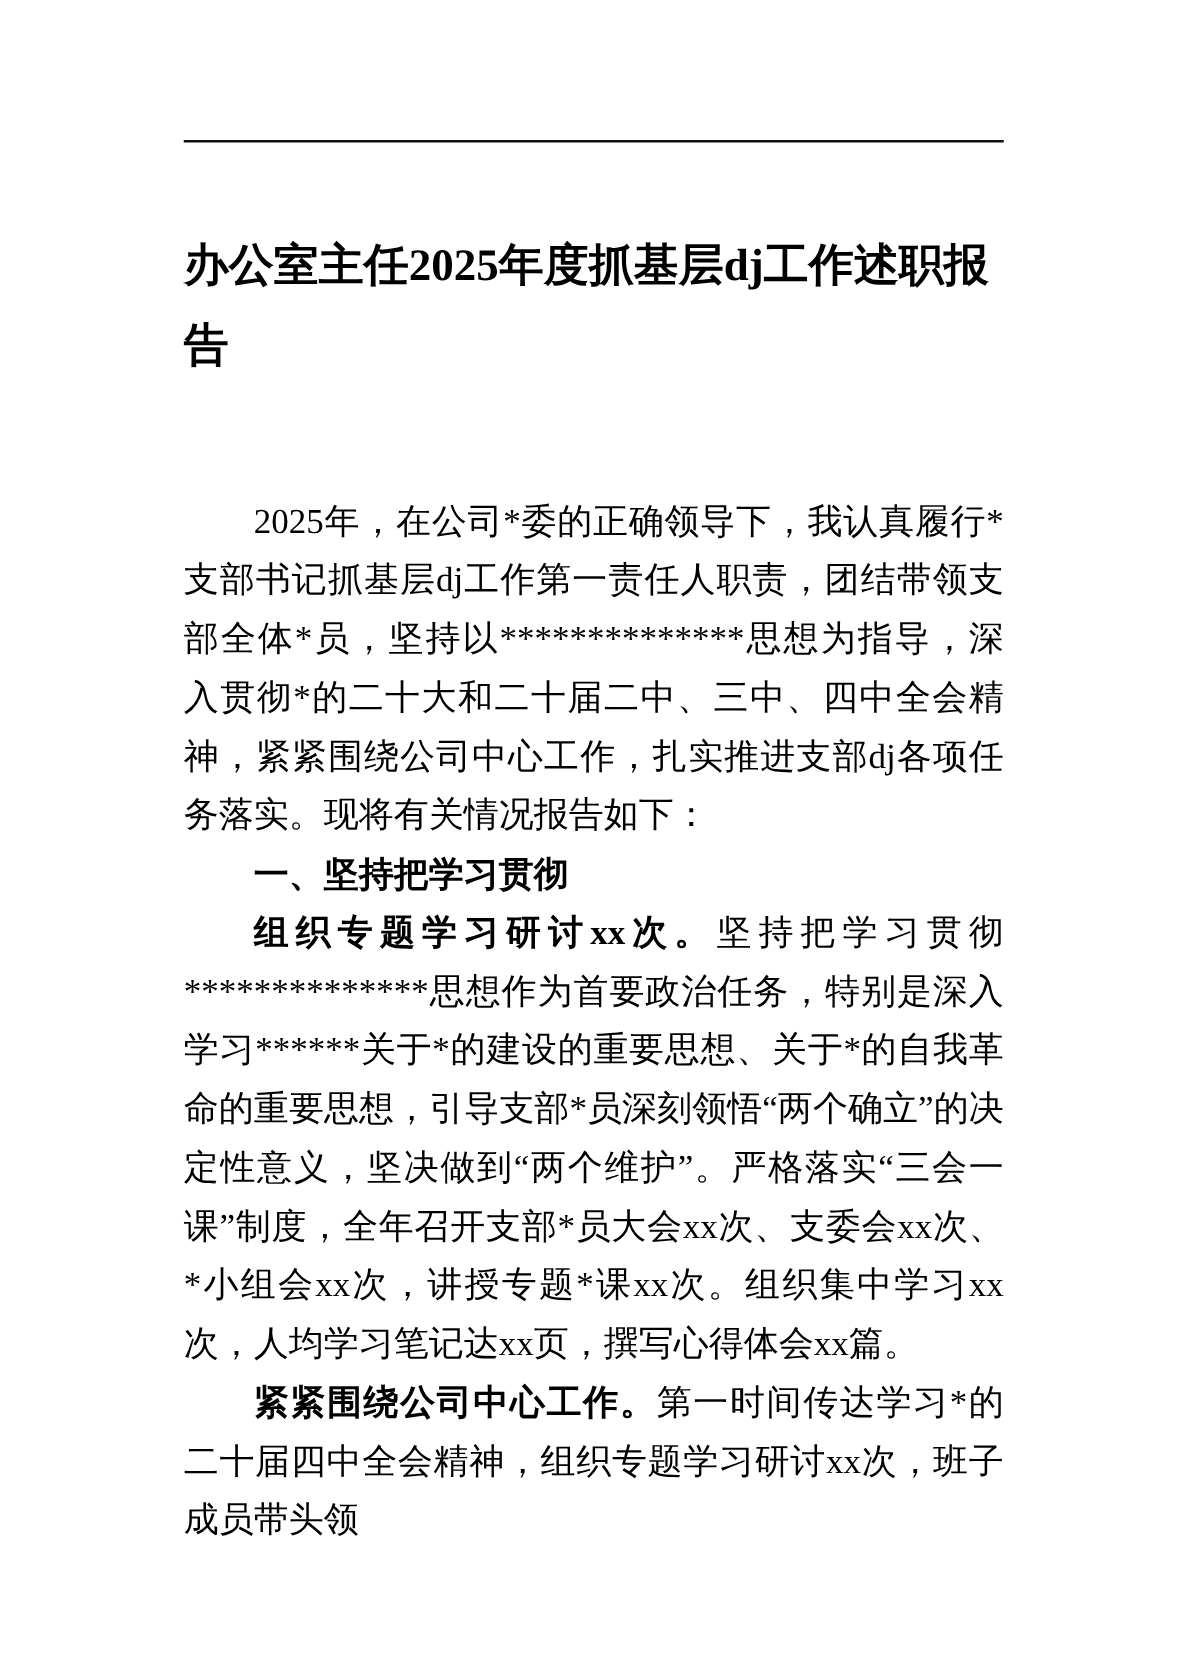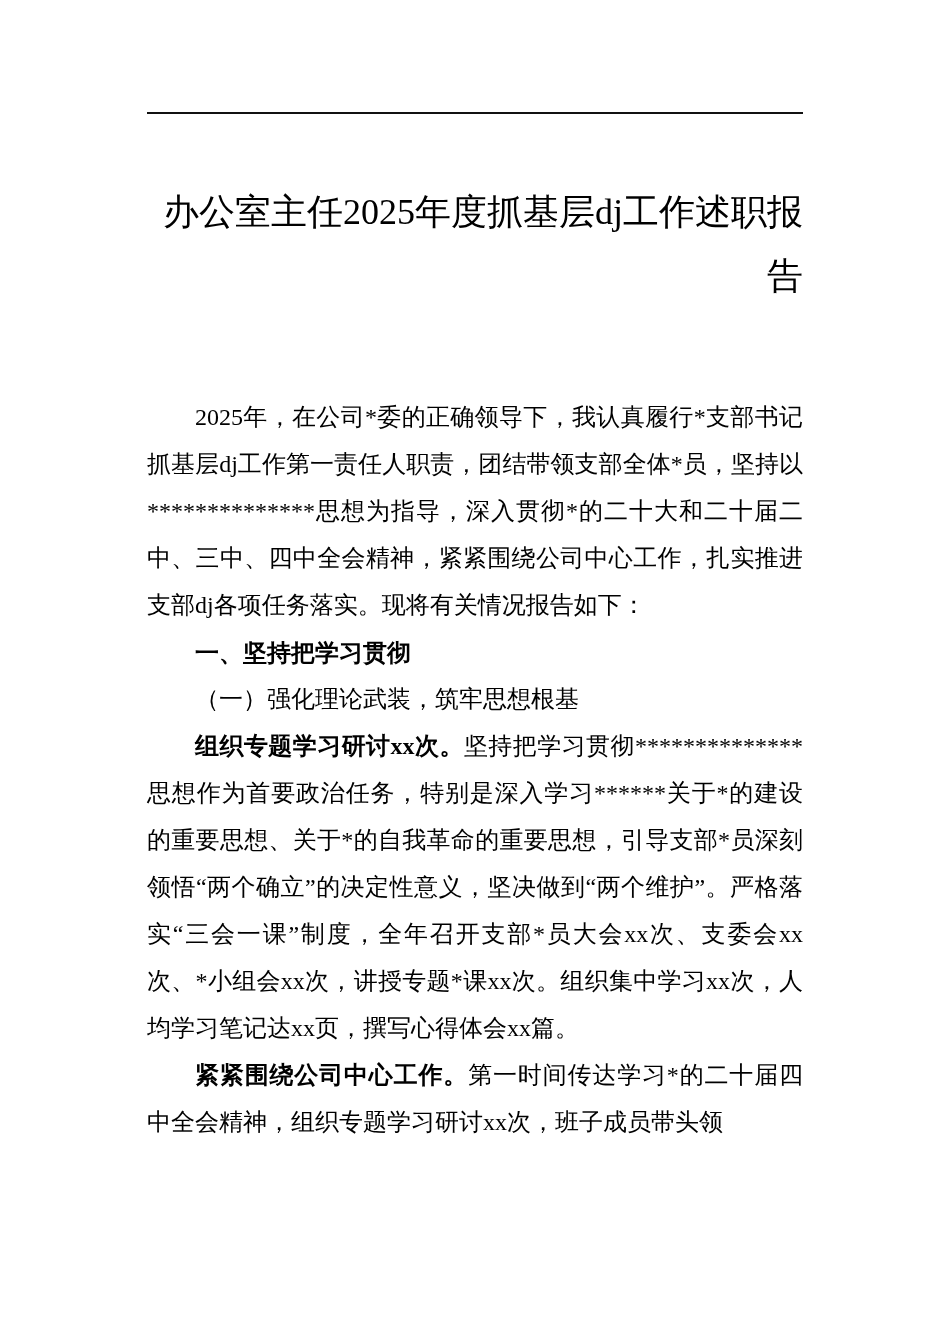--- a/index.html
+++ b/index.html
@@ -19,28 +19,28 @@
     margin: 0 auto;
   }
   .header-rule {
     margin-top: 112px;
     height: 2px;
     background: #111111;
   }
   .doc-title {
     margin-top: 66px;
     font-size: 36px;
-    font-weight: normal;
-    text-align: right;
+    font-weight: bold;
+    text-align: left;
     line-height: 1.78;
     font-family: "Liberation Serif", "DejaVu Serif", serif;
   }
   .doc-body {
     margin-top: 86px;
-    font-size: 24px;
+    font-size: 28px;
     line-height: 47px;
     text-align: justify;
     text-justify: inter-character;
   }
   .doc-body p {
     text-indent: 2em;
     margin: 0;
   }
   .doc-body p.heading1 {
     font-weight: bold;
@@ -53,18 +53,17 @@
 </head>
 <body>
 
 <div class="page">
   <div class="content">
     <div class="header-rule"></div>
     <h1 class="doc-title">办公室主任2025年度抓基层dj工作述职报告</h1>
     <div class="doc-body" id="doc-body">
         <p class="indent"><span>2025年，在公司*委的正确领导下，我认真履行*支部书记抓基层dj工作第一责任人职责，团结带领支部全体*员，坚持以**************思想为指导，深入贯彻*的二十大和二十届二中、三中、四中全会精神，紧紧围绕公司中心工作，扎实推进支部dj各项任务落实。现将有关情况报告如下：</span></p>
         <p class="indent heading1"><span class="bold">一、坚持把学习贯彻</span></p>
-        <p class="indent"><span>（一）强化理论武装，筑牢思想根基</span></p>
         <p class="indent"><span class="bold">组织专题学习研讨xx次。</span><span>坚持把学习贯彻**************思想作为首要政治任务，特别是深入学习******关于*的建设的重要思想、关于*的自我革命的重要思想，引导支部*员深刻领悟“两个确立”的决定性意义，坚决做到“两个维护”。严格落实“三会一课”制度，全年召开支部*员大会xx次、支委会xx次、*小组会xx次，讲授专题*课xx次。组织集中学习xx次，人均学习笔记达xx页，撰写心得体会xx篇。</span></p>
         <p class="indent"><span class="bold">紧紧围绕公司中心工作。</span><span>第一时间传达学习*的二十届四中全会精神，组织专题学习研讨xx次，班子成员带头领</span></p>
       </div>
   </div>
 </div>
 
 </body></html>

